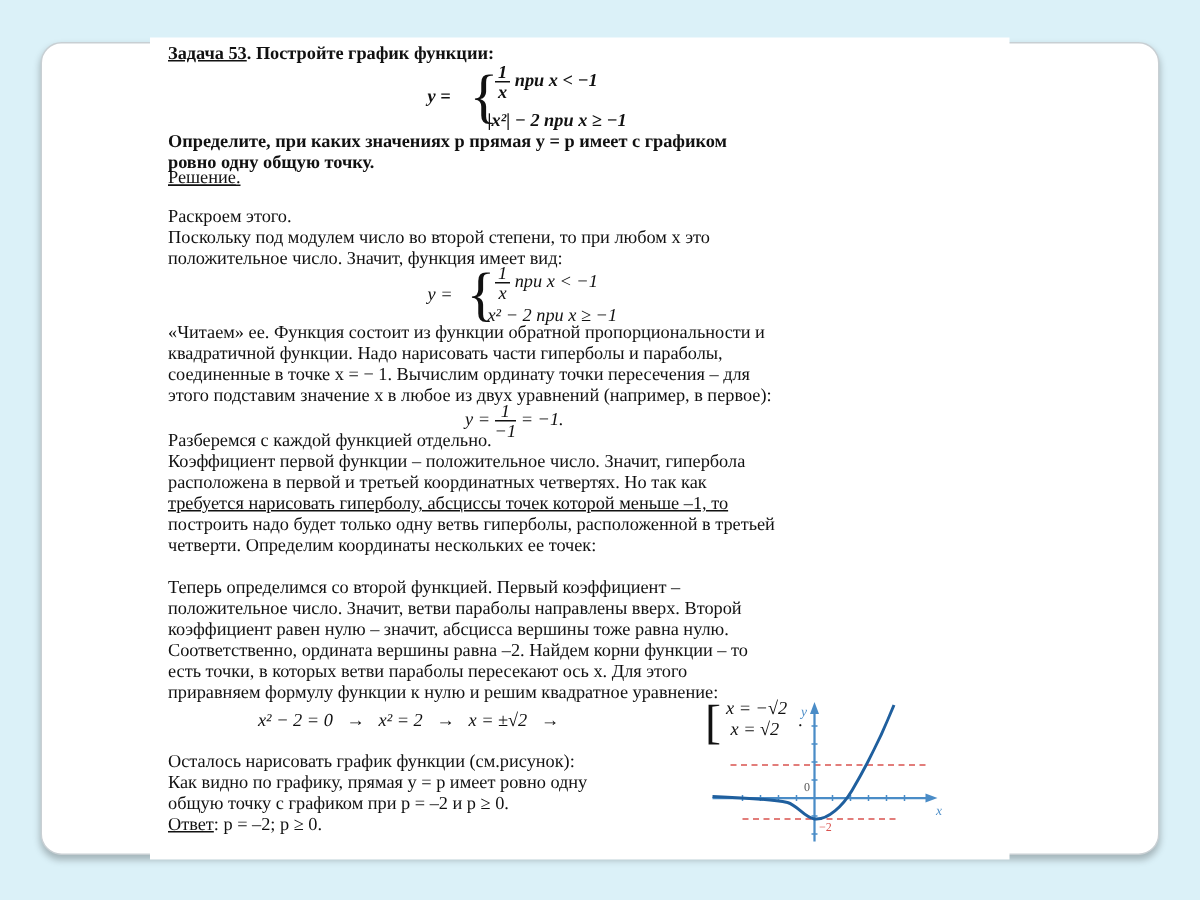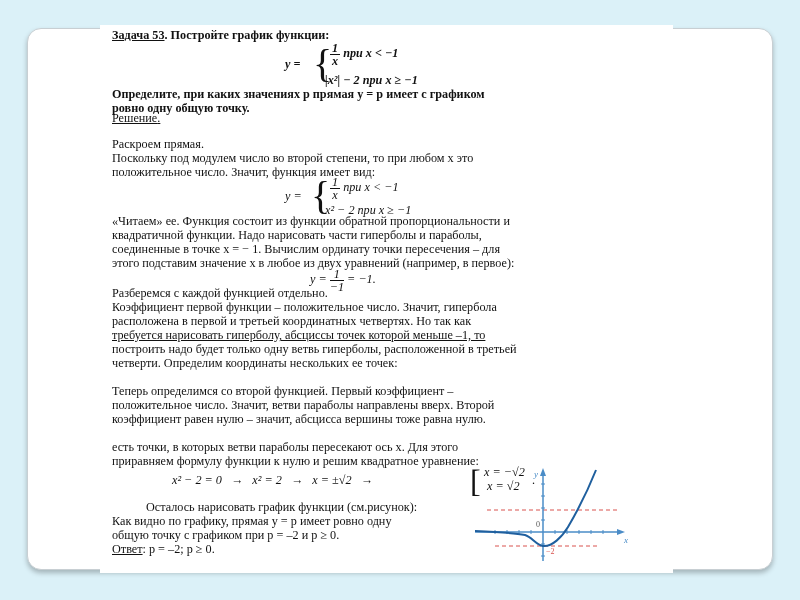--- a/index.html
+++ b/index.html
@@ -32,21 +32,21 @@
       <span class="frac"><span class="num">1</span><span>x</span></span>
       <span>при x &lt; −1</span>
     </span>
     <span style="position:absolute;left:40px;top:31px;">|x²| − 2 при x ≥ −1</span>
   </div>
 
   <div class="ln b" style="top:62px;">Определите, при каких значениях p прямая y = p имеет с графиком</div>
   <div class="ln b" style="top:76px;">ровно одну общую точку.</div>
 
   <div class="ln" style="top:86px;text-decoration:underline;"><span class="u">Решение</span><span>.</span></div>
-  <div class="ln" style="top:112px;">Раскроем прямая.</div>
+  <div class="ln" style="top:112px;">Раскроем этого.</div>
   <div class="ln" style="top:126px;">Поскольку под модулем число во второй степени, то при любом х это</div>
   <div class="ln" style="top:140px;">положительное число. Значит, функция имеет вид:</div>
 
   <div class="eq" style="left:185px;top:151px;height:42px;">
     <span style="position:absolute;left:0;top:13px;">y =</span>
     <span class="brace" style="left:26px;top:0px;">{</span>
     <span style="position:absolute;left:45px;top:0;">
       <span class="frac"><span class="num">1</span><span>x</span></span>
       <span>при x &lt; −1</span>
     </span>
@@ -66,32 +66,33 @@
 
   <div class="ln" style="top:261px;">Разберемся с каждой функцией отдельно.</div>
   <div class="ln" style="top:275px;">Коэффициент первой функции – положительное число. Значит, гипербола</div>
   <div class="ln" style="top:289px;">расположена в первой и третьей координатных четвертях. Но так как</div>
   <div class="ln" style="top:303px;text-decoration:underline;">требуется нарисовать гиперболу, абсциссы точек которой меньше –1, то</div>
   <div class="ln" style="top:317px;">построить надо будет только одну ветвь гиперболы, расположенной в третьей</div>
   <div class="ln" style="top:331px;">четверти. Определим координаты нескольких ее точек:</div>
   <div class="ln" style="top:359px;">Теперь определимся со второй функцией. Первый коэффициент –</div>
   <div class="ln" style="top:373px;">положительное число. Значит, ветви параболы направлены вверх. Второй</div>
   <div class="ln" style="top:387px;">коэффициент равен нулю – значит, абсцисса вершины тоже равна нулю.</div>
+  <div class="ln" style="top:401px;">Соответственно, ордината вершины равна –2. Найдем корни функции – то</div>
   <div class="ln" style="top:415px;">есть точки, в которых ветви параболы пересекают ось x. Для этого</div>
   <div class="ln" style="top:429px;">приравняем формулу функции к нулю и решим квадратное уравнение:</div>
 
   <div class="eq" style="left:72px;top:448px;white-space:pre;">x² − 2 = 0   →   x² = 2   →   x = ±√2   →</div>
   <div class="eq" style="left:370px;top:440px;">
     <span class="brace" style="left:0;top:-4px;font-size:32px;font-style:normal;">[</span>
     <span style="position:absolute;left:14px;top:0;">x = −√2</span>
     <span style="position:absolute;left:17px;top:14px;">x = √2</span>
     <span style="position:absolute;left:62px;top:8px;font-style:normal;">.</span>
   </div>
 
-  <div class="ln" style="top:475px;margin-left:34px;">Осталось нарисовать график функции (см.рисунок):</div>
+  <div class="ln" style="top:475px;">Осталось нарисовать график функции (см.рисунок):</div>
   <div class="ln" style="top:489px;">Как видно по графику, прямая y = p имеет ровно одну</div>
   <div class="ln" style="top:503px;">общую точку с графиком при p = –2 и p ≥ 0.</div>
 
   <div class="ln" style="top:517px;"><span class="u">Ответ</span><span>: p = –2; p ≥ 0.</span></div>
 
   <svg class="graph" width="160" height="100" viewBox="0 0 160 100">
 
     <line x1="17" y1="45" x2="150" y2="45" stroke="#d9534f" stroke-width="1" stroke-dasharray="4,3"></line>
     <line x1="25" y1="81" x2="130" y2="81" stroke="#d9534f" stroke-width="1" stroke-dasharray="4,3"></line>
 

